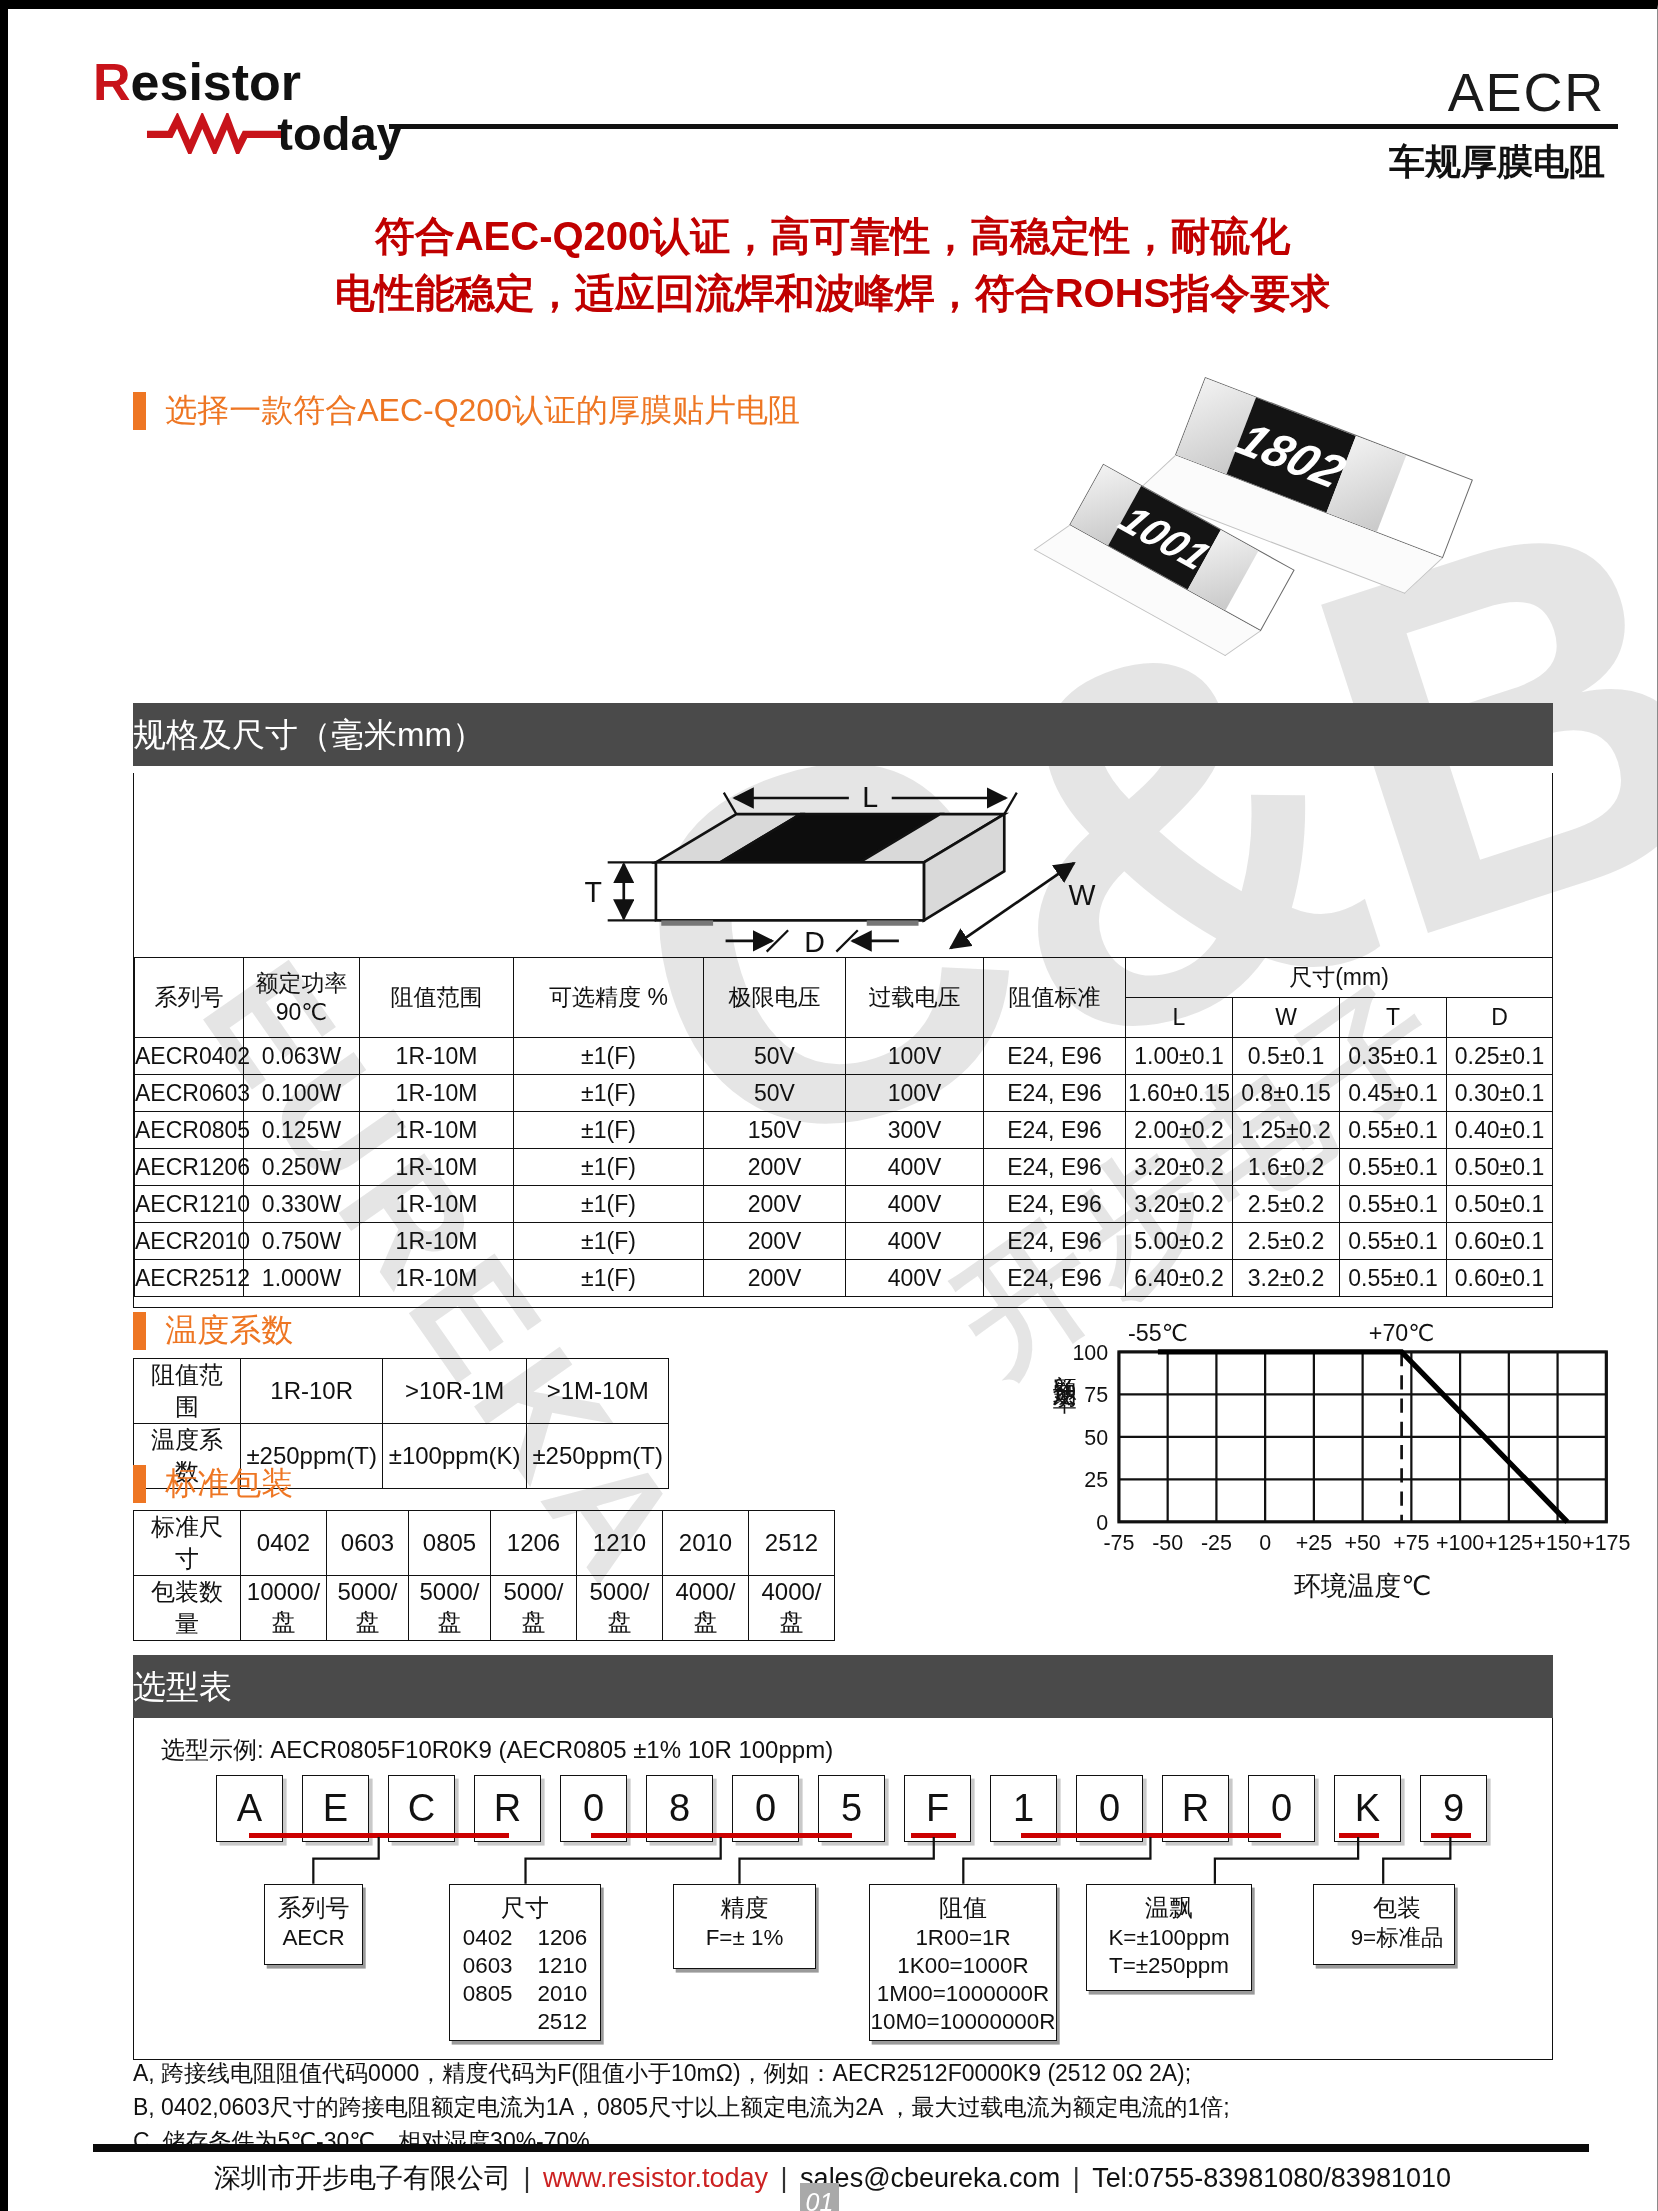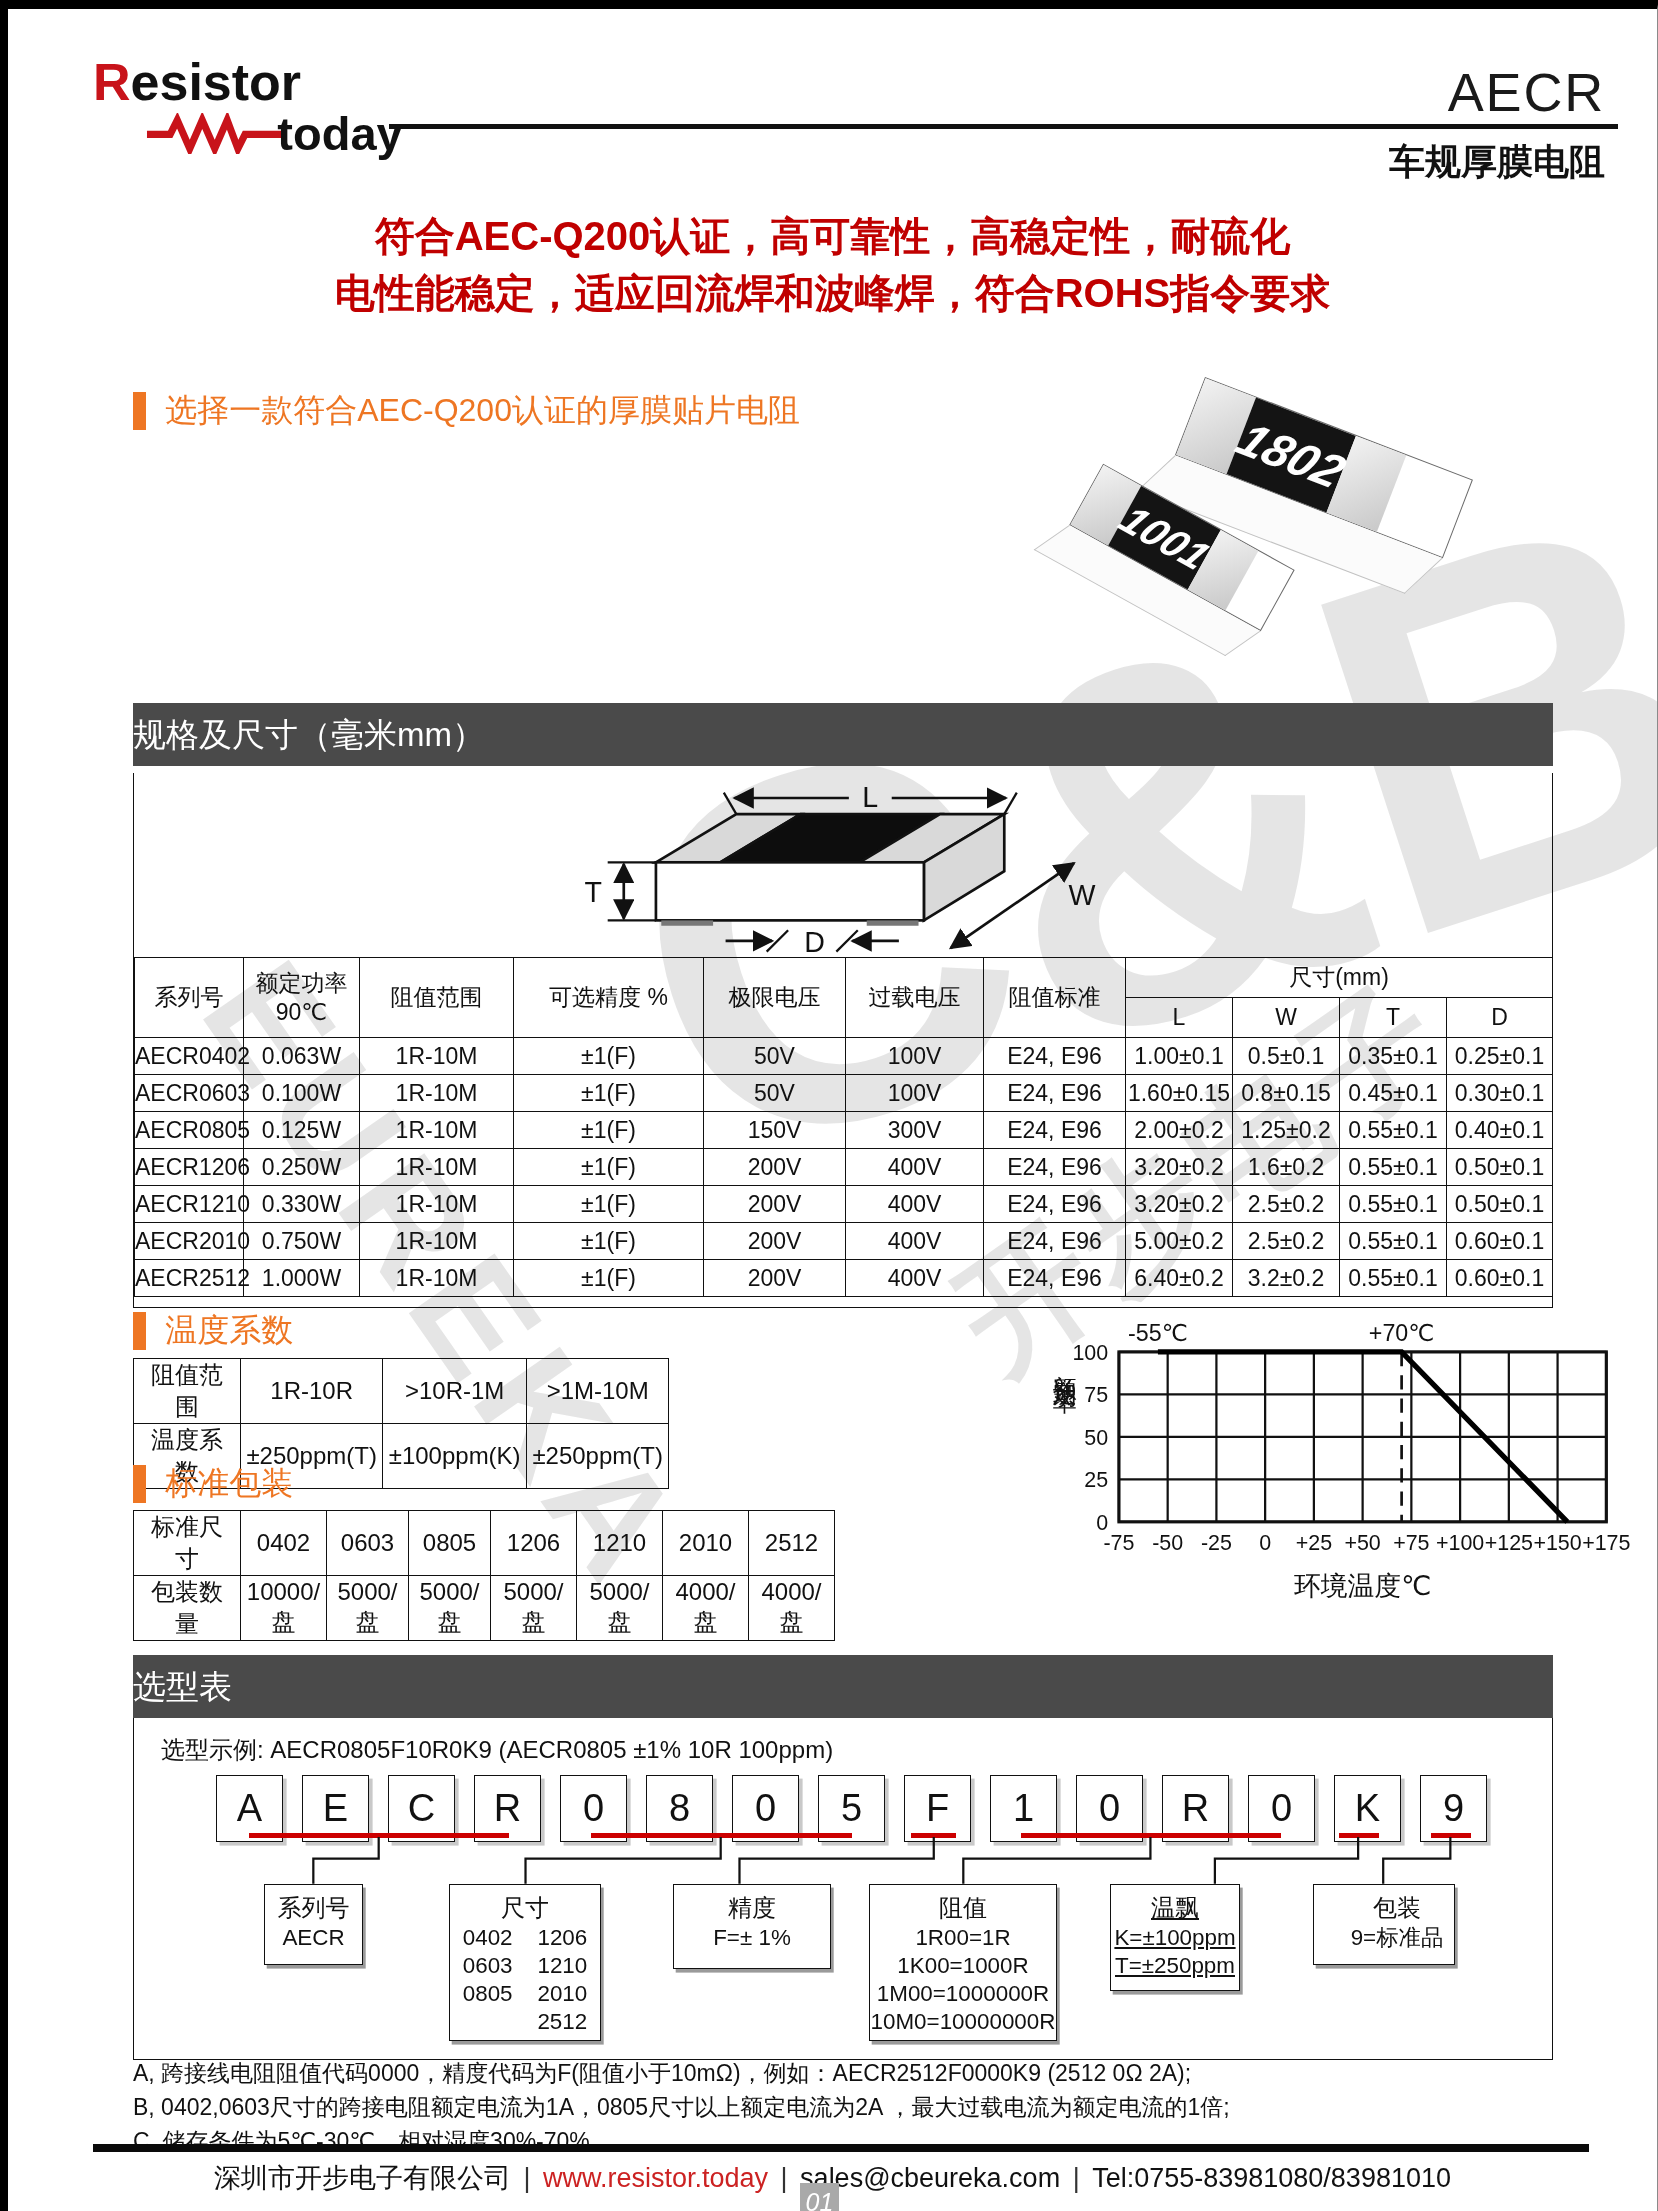--- a/index.html
+++ b/index.html
@@ -77,23 +77,23 @@
   .code-box{width:67px;height:67px;border:1.8px solid #111;box-shadow:3.6px 3.6px 0 #c9c9c9;display:flex;align-items:center;justify-content:center;font-size:38px;background:#fff;}
   .redline{position:absolute;top:115px;height:5.4px;background:#cc0000;}
   .rl1{left:115px;width:260px;} .rl2{left:457px;width:261px;} .rl3{left:777px;width:45px;}
   .rl4{left:887px;width:260px;} .rl5{left:1205px;width:40px;} .rl6{left:1297px;width:40px;}
   .connect-svg{position:absolute;left:0;top:0;}
   .group-box{position:absolute;top:166px;border:1.8px solid #111;box-shadow:2.7px 3.6px 0 #9a9a9a;background:#fff;text-align:center;padding-top:7.2px;}
   .gb-title{font-size:24px;line-height:32px;}
   .gb-line{font-size:22.4px;line-height:28px;white-space:pre;}
   .gb1{left:130px;width:99px;height:81px;}
   .gb2{left:315px;width:152px;height:157px;}
-  .gb3{left:539px;width:158px;height:85px;}
+  .gb3{left:539px;width:143px;height:85px;}
   .gb4{left:735px;width:188px;height:157px;}
-  .gb5{left:976px;width:130px;height:107px;text-decoration:underline;}
+  .gb5{left:952px;width:166px;height:107px;}
   .gb6{left:1179px;width:142px;height:81px;padding-left:26px;}
   
   .notes{left:125px;top:2047px;font-size:23px;line-height:34px;color:#111;}
   .footer-rule{left:85px;top:2135px;width:1496px;height:8px;background:#0a0a0a;}
   .footer-line{left:0;top:2151px;width:100%;text-align:center;font-size:27px;color:#111;}
   .footer-line .sep{margin:0 12.5px;color:#333;}
   .site{color:#cc2222;text-decoration:none;}
   .mail,.tel{color:#111;text-decoration:none;}
   .page-badge{left:792px;top:2174px;width:39px;height:37px;background:#a9a9a9;color:#fff;font-size:25px;font-style:italic;text-align:center;line-height:39px;}
   svg text{font-family:"Liberation Sans","DejaVu Sans",sans-serif;fill:#111;}

